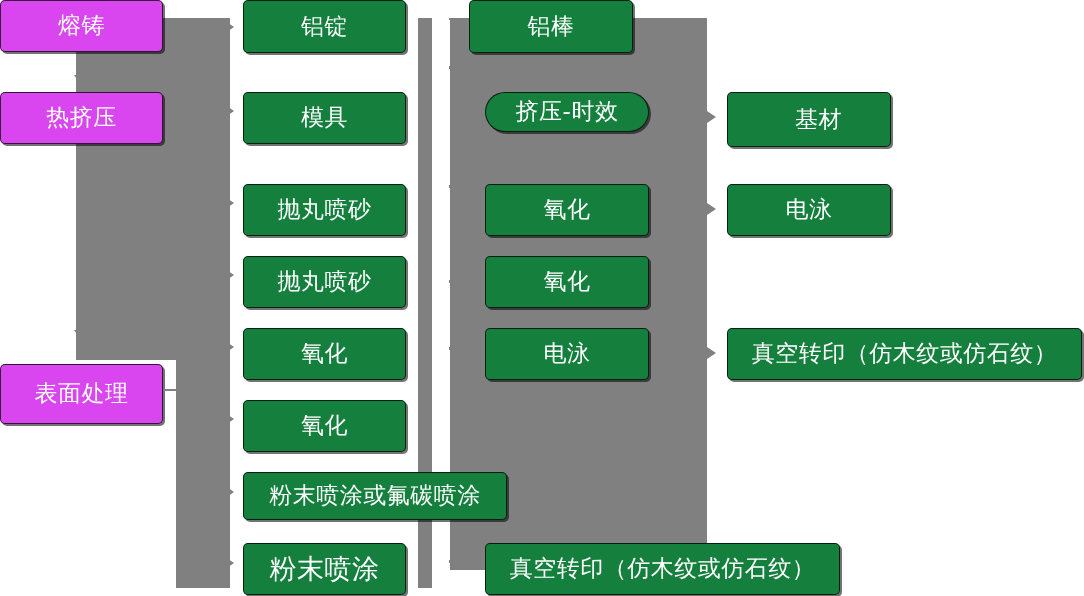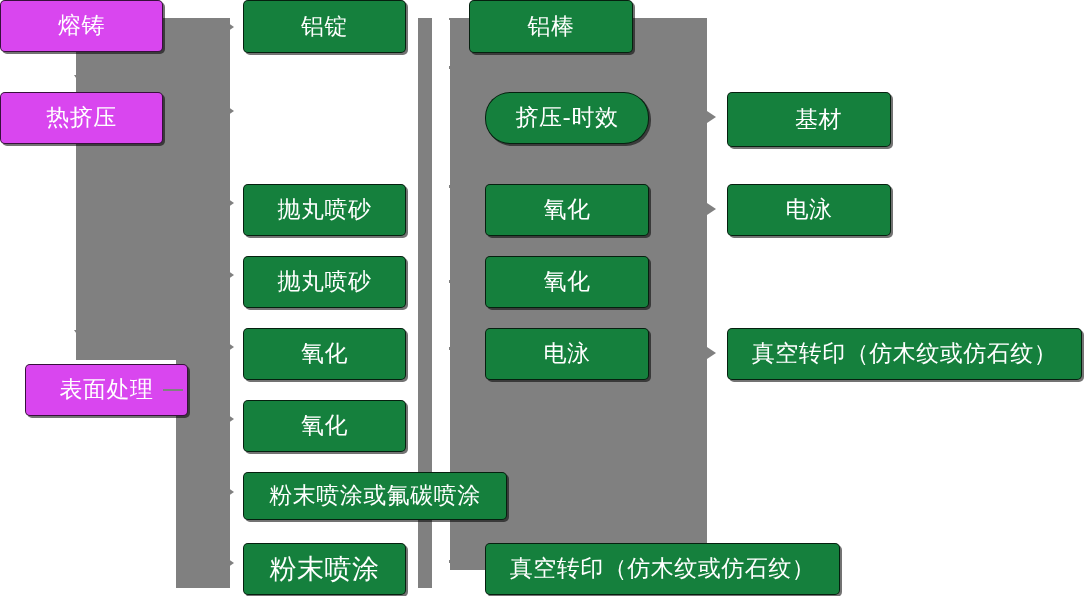--- a/index.html
+++ b/index.html
@@ -106,36 +106,39 @@
   </div>
 
   <div class="arrow-down" style="left:74px; top:75px;"></div>
 
   <div class="box dark" style="left:0px; top:92px; width:163px; height:52px; font-size:23px;">
     <span>热挤压</span>
   </div>
 
   <div class="arrow-down" style="left:74px; top:330px;"></div>
 
-  <div class="box dark" style="left:0px; top:364px; width:163px; height:52px; font-size:23px;margin-left:25px;">
+  <div class="box dark" style="left:0px; top:364px; width:163px; height:60px; font-size:23px;">
     <span>表面处理</span>
   </div>
   <div class="stub" style="left:163px; top:389px; width:20px;"></div>
 
   <div class="arrow-right" style="left:224px; top:20px;"></div>
   <div class="arrow-right" style="left:224px; top:104px;"></div>
   <div class="arrow-right" style="left:224px; top:196px;"></div>
   <div class="arrow-right" style="left:224px; top:268px;"></div>
   <div class="arrow-right" style="left:224px; top:340px;"></div>
   <div class="arrow-right" style="left:224px; top:412px;"></div>
   <div class="arrow-right" style="left:224px; top:485px;"></div>
   <div class="arrow-right" style="left:224px; top:556px;"></div>
 
   <div class="box light" style="left:243px; top:0px; width:163px; height:53px; font-size:23px;">
     <span>铝锭</span>
+  </div>
+  <div class="box light" style="left:243px; top:92px; width:163px; height:52px; font-size:23px;">
+    <span>模具</span>
   </div>
   <div class="box light" style="left:243px; top:184px; width:163px; height:52px; font-size:23px;">
     <span>抛丸喷砂</span>
   </div>
   <div class="box light" style="left:243px; top:256px; width:163px; height:52px; font-size:23px;">
     <span>抛丸喷砂</span>
   </div>
   <div class="box light" style="left:243px; top:328px; width:163px; height:52px; font-size:23px;">
     <span>氧化</span>
   </div>
@@ -145,21 +148,21 @@
   <div class="box light" style="left:243px; top:472px; width:264px; height:48px; font-size:23px;">
     <span>粉末喷涂或氟碳喷涂</span>
   </div>
   <div class="box light" style="left:243px; top:543px; width:163px; height:52px; font-size:27px;">
     <span>粉末喷涂</span>
   </div>
 
   <div class="box light" style="left:469px; top:0px; width:164px; height:53px; font-size:23px;">
     <span>铝棒</span>
   </div>
-  <div class="box light" style="left:485px; top:92px; width:164px; height:52px; font-size:23px;border-radius:25px;">
+  <div class="box light" style="left:485px; top:92px; width:164px; height:40px; font-size:23px;border-radius:25px;">
     <span>挤压-时效</span>
   </div>
   <div class="box light" style="left:485px; top:184px; width:164px; height:52px; font-size:23px;">
     <span>氧化</span>
   </div>
   <div class="box light" style="left:485px; top:256px; width:164px; height:52px; font-size:23px;">
     <span>氧化</span>
   </div>
   <div class="box light" style="left:485px; top:328px; width:164px; height:52px; font-size:23px;">
     <span>电泳</span>

